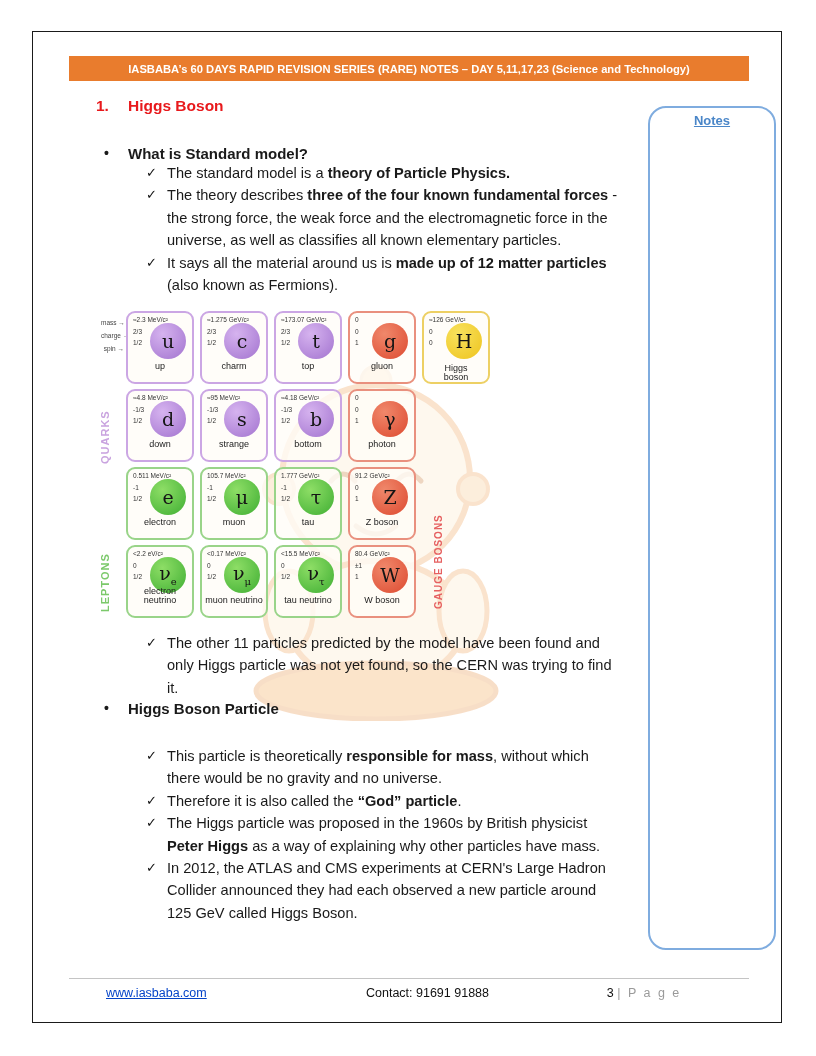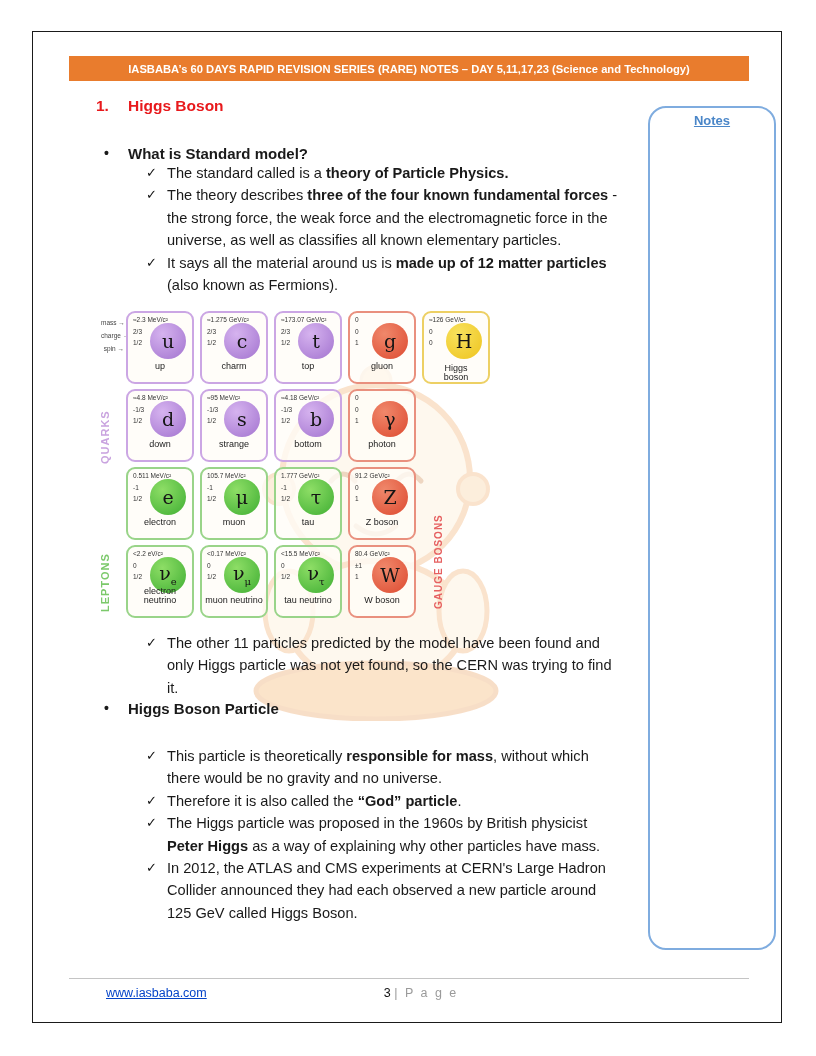--- a/index.html
+++ b/index.html
@@ -127,21 +127,21 @@
       <ellipse cx="232" cy="250" rx="24" ry="40" fill="#FCE9C8" stroke="#EFA45B" stroke-width="5"></ellipse>
       <ellipse cx="145" cy="330" rx="120" ry="28" fill="#F4A952" stroke="#E8944A" stroke-width="5"></ellipse>
     </svg>
 
     <div class="bullet-head" style="left:68px; top:113px">
       <span class="dot">•</span>
       <span>What is Standard model?</span>
     </div>
 
     <ul class="checklist" style="left:113px; top:130px">
-        <li><span class="chk">✓</span><span>The standard called is a </span><span class="b">theory of Particle Physics.</span></li>
+        <li><span class="chk">✓</span><span>The standard model is a </span><span class="b">theory of Particle Physics.</span></li>
         <li><span class="chk">✓</span><span>The theory describes </span><span class="b">three of the four known fundamental forces</span><span> - the strong force, the weak force and the electromagnetic force in the universe, as well as classifies all known elementary particles.</span></li>
         <li><span class="chk">✓</span><span>It says all the material around us is </span><span class="b">made up of 12 matter particles</span><span> (also known as Fermions).</span></li>
       </ul>
 
     <div class="chart">
       <div id="prop-labels">
           <span class="p-label" style="top: 8px;">mass →</span>
           <span class="p-label" style="top: 21px;">charge →</span>
           <span class="p-label" style="top: 34px;">spin →</span>
         </div>
@@ -329,20 +329,21 @@
         <li><span class="chk">✓</span><span>In 2012, the ATLAS and CMS experiments at CERN's Large Hadron Collider announced they had each observed a new particle around 125 GeV called Higgs Boson.</span></li>
       </ul>
 
     <div class="notes-box">
       <div class="notes-title" style="color: rgb(74, 134, 200);">Notes</div>
     </div>
 
     <div class="footer-rule"></div>
     <div class="footer">
       <span class="f-link" style="color: rgb(5, 68, 200);">www.iasbaba.com</span>
+      <span class="f-contact">Contact: 91691 91888</span>
       <span class="f-page">
         <span class="f-num">3</span>
         <span class="f-suffix">| P a g e</span>
       </span>
     </div>
 
   </div>
 </div>
 
 </body></html>

